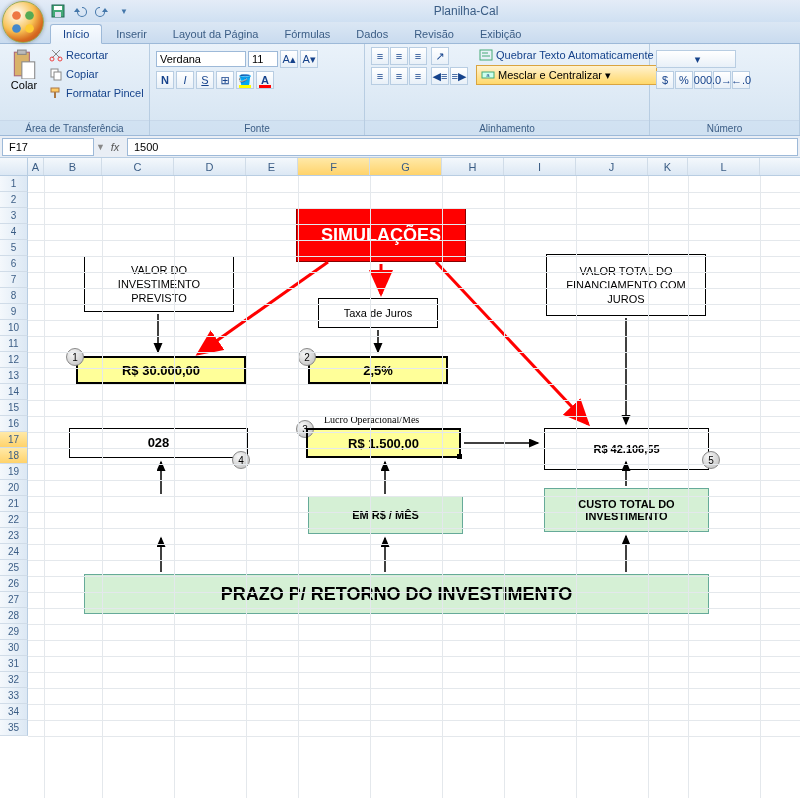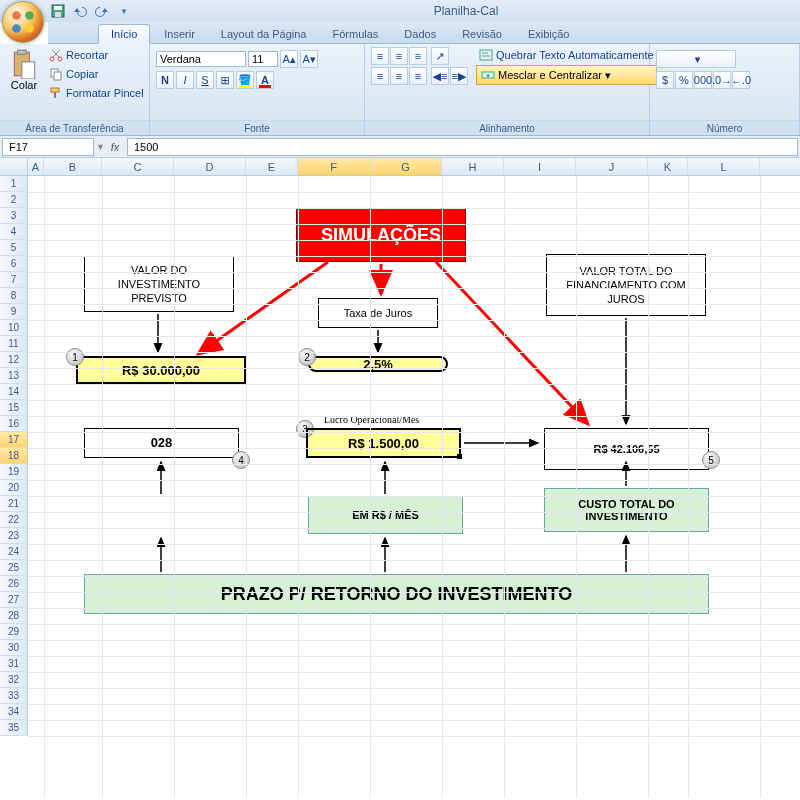--- a/index.html
+++ b/index.html
@@ -7,21 +7,21 @@
 
 
 .titlebar { height: 22px; background: linear-gradient(#e4ecf7,#cfe0f2); display: flex; align-items: center; }
 .office-btn { width: 42px; height: 42px; border-radius: 50%; background: radial-gradient(circle at 35% 30%,#fff,#f8c255 45%,#d76a1e 70%,#a43 100%); position: absolute; left: 2px; top: 1px; z-index: 10; border: 1px solid #9a5; box-shadow: 0 0 4px rgba(0,0,0,.3); display:flex;align-items:center;justify-content:center;}
 .office-btn svg{width:26px;height:26px;}
 .qat { margin-left: 50px; display: flex; gap: 6px; align-items:center; }
 .qat span { width: 16px; height: 16px; display: inline-flex; align-items:center; justify-content:center; }
 .doc-title { flex:1; text-align:center; color:#3b5d85; font-size:12px; }
 
 
-.tabs { height: 22px; background: linear-gradient(#dbe7f4,#c9dbef); display: flex; align-items: flex-end; padding-left: 50px; gap: 2px; border-bottom:1px solid #9db9d8;margin-left:48px;}
+.tabs { height: 22px; background: linear-gradient(#dbe7f4,#c9dbef); display: flex; align-items: flex-end; padding-left: 50px; gap: 2px; border-bottom:1px solid #9db9d8;}
 .tab { padding: 3px 12px; color:#3b5d85; font-size:11px; cursor:pointer; }
 .tab.active { background: linear-gradient(#f7fbff,#eaf2fa); border:1px solid #9db9d8; border-bottom:1px solid #eaf2fa; border-radius:3px 3px 0 0; color:#15428b; font-weight:normal; position:relative; top:1px;}
 
 
 .ribbon { height: 92px; background: linear-gradient(#eaf2fa,#d5e4f2); border-bottom:1px solid #9db9d8; display:flex; }
 .group { border-right:1px solid #b8cde2; padding:3px 6px 0 6px; display:flex; flex-direction:column; justify-content:space-between; }
 .group-label { text-align:center; font-size:10px; color:#3b5d85; padding:2px 0 1px; background:rgba(200,220,240,.4); margin:0 -6px; border-top:1px solid #c8d8ea;}
 .group-body { flex:1; display:flex; gap:4px; }
 .vstack { display:flex; flex-direction:column; gap:3px; }
 .btn-sm { display:flex; align-items:center; gap:3px; padding:1px 3px; color:#15428b; font-size:11px; cursor:pointer; white-space:nowrap;}
@@ -300,23 +300,23 @@
     </div>
   <div class="cells" id="cells">
 
     <div class="box title-box" style="left:268px;top:32px;width:170px;height:54px;">SIMULAÇÕES</div>
 
     <div class="box plain-box" style="left:56px;top:80px;width:150px;height:56px;">VALOR DO INVESTIMENTO PREVISTO</div>
     <div class="box plain-box" style="left:290px;top:122px;width:120px;height:30px;">Taxa de Juros</div>
     <div class="box plain-box" style="left:518px;top:78px;width:160px;height:62px;">VALOR TOTAL DO FINANCIAMENTO COM JUROS</div>
 
     <div class="box yellow-box" style="left:48px;top:180px;width:170px;height:28px;">R$     30.000,00</div>
-    <div class="box yellow-box" style="left:280px;top:180px;width:140px;height:16px;border-radius:12px;">2,5%</div>
-
-    <div class="box plain-box" style="left:56px;top:252px;width:155px;height:30px;font-weight:bold;font-size:13px;">028</div>
+    <div class="box yellow-box" style="left:280px;top:180px;width:140px;height:28px;">2,5%</div>
+
+    <div class="box plain-box" style="left:41px;top:252px;width:179px;height:30px;font-weight:bold;font-size:13px;">028</div>
     <div style="position:absolute;left:296px;top:238px;font-size:10px;font-family:Verdana;">Lucro Operacional/Mês</div>
     <div class="box yellow-box" style="left:278px;top:252px;width:155px;height:30px;">R$       1.500,00</div>
     <div class="box plain-box" style="left:516px;top:252px;width:165px;height:42px;font-weight:bold;font-size:11px;">R$     42.106,55</div>
 
     <div class="box green-box" style="left:280px;top:320px;width:155px;height:38px;">EM R$ / MÊS</div>
     <div class="box green-box" style="left:516px;top:312px;width:165px;height:44px;">CUSTO TOTAL DO INVESTIMENTO</div>
 
     <div class="box big-green" style="left:56px;top:398px;width:625px;height:40px;">PRAZO P/ RETORNO DO INVESTIMENTO</div>
 
     <div class="num-badge" style="left:38px;top:172px;">1</div>

